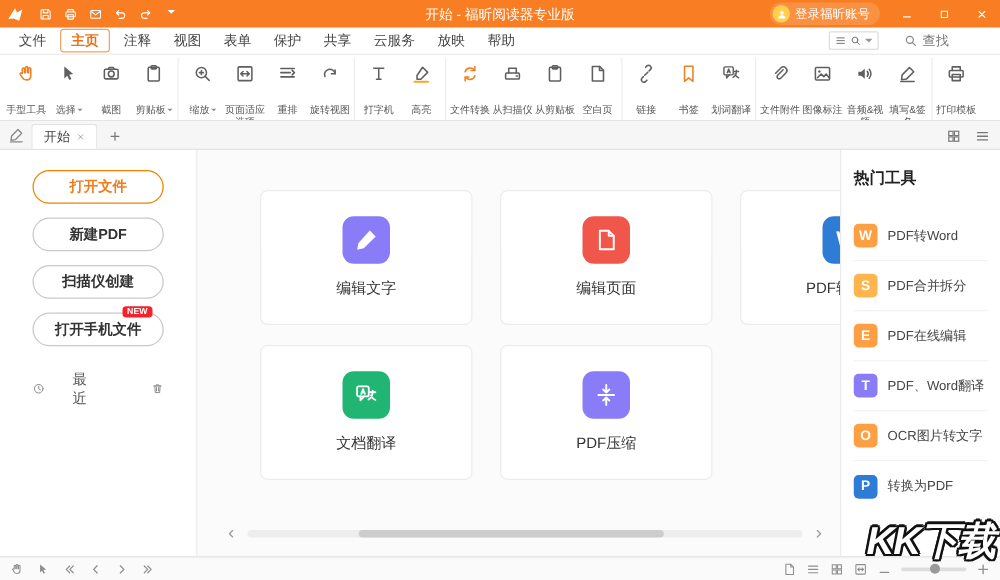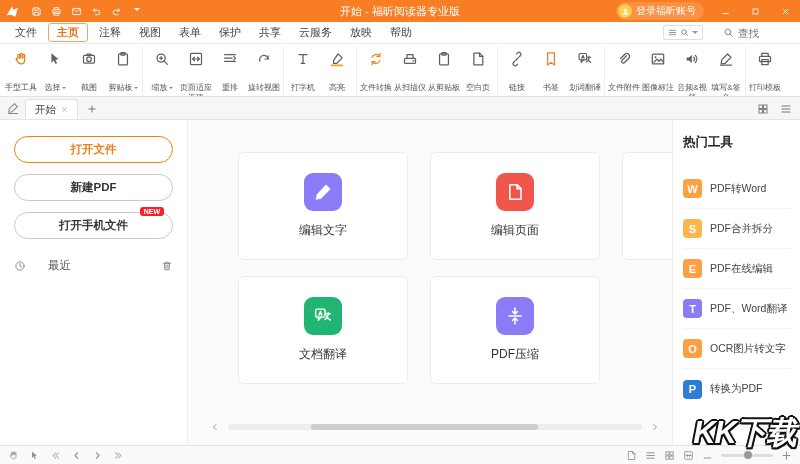--- a/index.html
+++ b/index.html
@@ -50,21 +50,21 @@
   .tabbar{height:23px;background:#f6f6f6;border-bottom:1px solid #e4e4e4;display:flex;align-items:flex-end;padding:0 8px 0 4px;flex:0 0 auto}
   .tabicon{width:14px;height:14px;color:#888;margin:0 5px 4px 2px}
   .tab{display:flex;align-items:center;gap:5px;background:#fff;border:1px solid #e2e2e2;border-bottom:none;border-radius:3px 3px 0 0;height:20px;padding:0 9px;font-size:10.5px;color:#444}
   .tab .tclose{width:7px;height:7px;color:#999}
   .tadd{width:10px;height:10px;color:#777;margin:0 0 5px 9px}
   .tabright{margin-left:auto;display:flex;gap:11px;align-items:center;padding-bottom:4px}
   .tabright svg{width:12px;height:12px;color:#777}
 
   
   .main{flex:1;display:flex;min-height:0;background:#fbfbfb}
-  .sidebar{width:188px;background:#fff;border-right:1px solid #ececec;padding:16px 14px 0;flex:0 0 auto;display:flex;flex-direction:column}
+  .sidebar{width:158px;background:#fff;border-right:1px solid #ececec;padding:16px 26px 0;flex:0 0 auto;display:flex;flex-direction:column}
   .sbtn{position:relative;height:27px;border:1px solid #c9c9c9;border-radius:14px;background:#fff;font-size:11.5px;color:#333;display:flex;align-items:center;justify-content:center;margin-bottom:11px;cursor:pointer;font-weight:bold}
   .sbtn.active{border-color:#f08200;color:#ef7d1a}
   .badge{position:absolute;top:-6px;right:8px;background:#f5222d;color:#fff;font-size:7px;padding:1px 4px;border-radius:3px;font-weight:bold}
   .recent{margin-top:8px;display:flex;align-items:center;gap:22px;color:#555;font-size:11.5px}
   .recent svg{width:12px;height:12px;color:#888}
   .recent .spacer{flex:1}
 
   .content{flex:1;position:relative;padding:18px 0 0 50px;overflow:hidden;min-width:0}
   .ctitle{font-size:14px;font-weight:bold;color:#222}
   .cards{margin-top:14px;display:grid;grid-template-columns:repeat(3,170px);gap:16px 22px;width:560px}
@@ -667,20 +667,23 @@
   <div class="main">
 
     <div class="sidebar">
       <button class="sbtn active">
           <span>打开文件</span>
         </button>
       <button class="sbtn">
           <span>新建PDF</span>
         </button>
       <button class="sbtn">
+          <span>扫描仪创建</span>
+        </button>
+      <button class="sbtn">
           <span>打开手机文件</span>
           <span class="badge">NEW</span>
         </button>
       <div class="recent">
         <svg>
             <use href="#i-clock"></use>
           </svg>
         <span>最近</span>
         <span class="spacer"></span>
         <svg>

